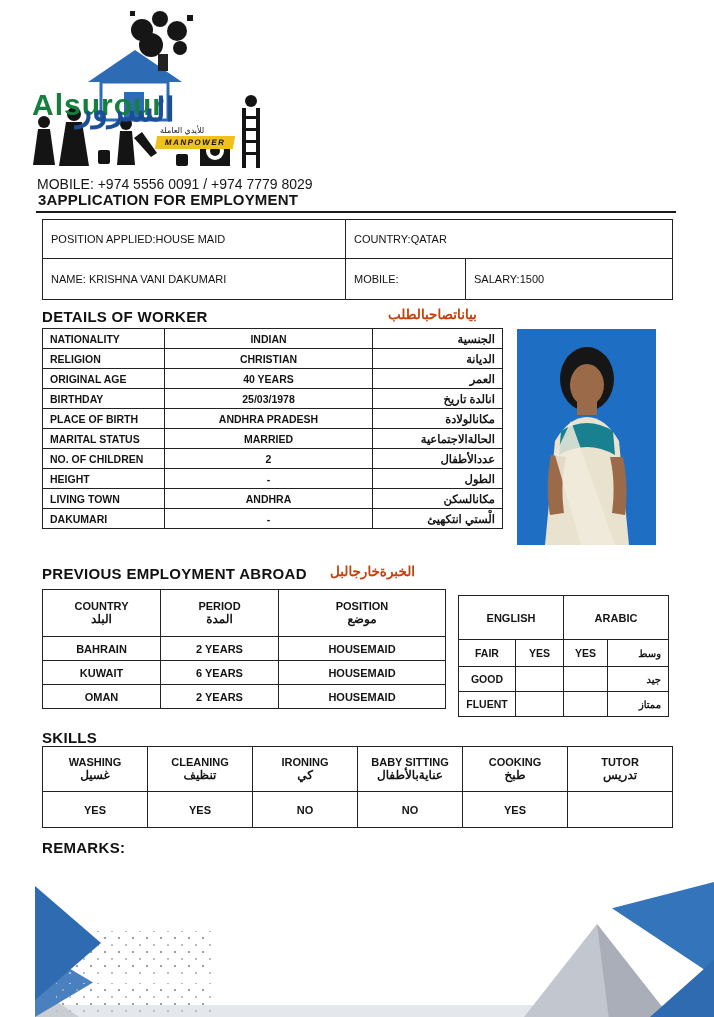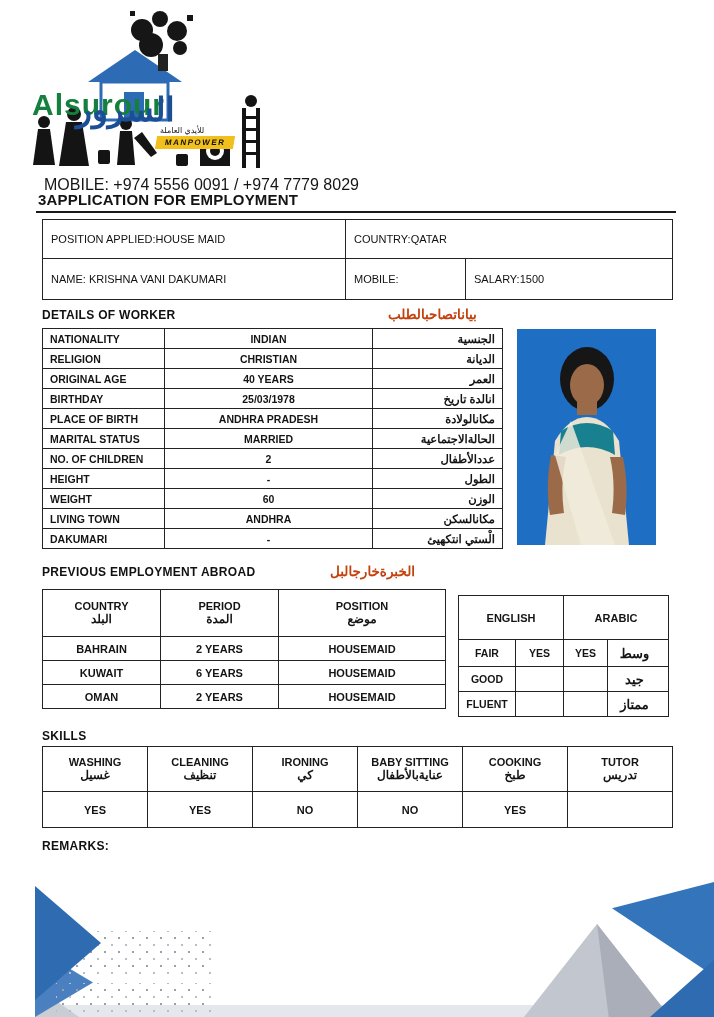--- a/index.html
+++ b/index.html
@@ -11,54 +11,54 @@
   }
   
   .logo { position:absolute; left:30px; top:4px; width:264px; height:172px; }
   .logo svg { position:absolute; left:0; top:0; }
   .brand-en { position:absolute; left:2px; top:84px; font-size:30px; font-weight:700; color:#15803d; letter-spacing:1px; }
   .brand-ar { position:absolute; left:46px; top:86px; font-size:33px; font-weight:700; color:#1c4e95; direction:rtl; }
   .logo-tagline { position:absolute; left:130px; top:122px; font-size:8px; color:#222; direction:rtl; }
   .banner { position:absolute; left:126px; top:132px; background:#f2c01c; color:#111;
     font-size:8px; font-weight:700; letter-spacing:1.5px; padding:2px 9px; transform:skewX(-10deg); }
   
-  .mobile-line { position:absolute; left:44px; top:176px; font-size:16px; color:#161616; }
+  .mobile-line { position:absolute; left:37px; top:176px; font-size:14px; color:#161616; }
   .doc-title { position:absolute; left:38px; top:191px; font-size:15px; font-weight:700; letter-spacing:.2px; }
   .title-rule { position:absolute; left:36px; top:211px; width:640px; height:2px; background:#1a1a1a; }
   
   table { border-collapse:collapse; table-layout:fixed; position:absolute; }
   td { border:1.5px solid #232323; overflow:hidden; }
   
   .app-table { left:42px; top:219px; width:630px; }
   .app-table td { font-size:11px; padding-left:8px; color:#111; vertical-align:middle; }
   .app-table tr.r1 td { height:39px; }
   .app-table tr.r2 td { height:41px; }
   
-  .sec-head { position:absolute; font-size:12px; font-weight:700; letter-spacing:.3px; color:#111; }
+  .sec-head { position:absolute; font-size:15px; font-weight:700; letter-spacing:.3px; color:#111; }
   .sec-head-ar { position:absolute; font-size:13.5px; font-weight:700; direction:rtl; color:#c2410c; }
   .details-table { left:42px; top:328px; width:460px; }
   .details-table td { height:20px; font-size:10.5px; font-weight:700; padding:0 7px; vertical-align:middle; }
   .details-table td.lbl { text-align:left; }
   .details-table td.val { text-align:center; }
   .details-table td.ara { text-align:right; direction:rtl; font-size:11.5px; }
   
   .photo { position:absolute; left:517px; top:329px; width:139px; height:216px; }
   
   .emp-table { left:42px; top:589px; width:403px; }
   .emp-table td { text-align:center; vertical-align:middle; font-weight:700; }
   .emp-table tr.head td { height:47px; font-size:11px; }
   .emp-table tr.data td { height:24px; font-size:11px; }
   .hd-ar { font-size:12px; font-weight:700; direction:rtl; }
   
   .lang-table { left:458px; top:595px; width:210px; }
   .lang-table td { text-align:center; vertical-align:middle; font-weight:700; font-size:10.5px; }
   .lang-table tr.head td { height:44px; font-size:11px; }
   .lang-table tr.r-fair td { height:27px; }
   .lang-table tr.r-good td, .lang-table tr.r-fluent td { height:25px; }
-  .lang-table td.ara { direction:rtl; padding-right:7px; font-size:13px; }
+  .lang-table td.ara { text-align:right; direction:rtl; padding-right:7px; font-size:10px; }
   
   .skills-table { left:42px; top:746px; width:630px; }
   .skills-table td { text-align:center; vertical-align:middle; font-weight:700; }
   .skills-table tr.head td { height:45px; font-size:11px; }
   .skills-table tr.vals td { height:36px; font-size:11px; }
   
   .deco { position:absolute; }
   .strip { left:35px; top:1005px; width:640px; height:12px; background:#e4e7eb; z-index:0; }
   .tri-l1 { left:35px; top:886px; width:66px; height:114px; background:#2e6bb0; clip-path:polygon(0 0,100% 50%,0 100%); z-index:2; }
   .tri-l2 { left:35px; top:948px; width:58px; height:69px; background:#4a80bf; clip-path:polygon(0 0,100% 50%,0 100%); z-index:1; }
@@ -192,25 +192,20 @@
       <td class="lbl">NO. OF CHILDREN</td>
       <td class="val">2</td>
       <td class="ara">عددالأطفال</td>
     </tr>
     <tr>
       <td class="lbl">HEIGHT</td>
       <td class="val">-</td>
       <td class="ara">الطول</td>
     </tr>
     <tr>
-      <td class="lbl">WEIGHT</td>
-      <td class="val">60</td>
-      <td class="ara">الوزن</td>
-    </tr>
-    <tr>
       <td class="lbl">LIVING TOWN</td>
       <td class="val">ANDHRA</td>
       <td class="ara">مكانالسكن</td>
     </tr>
     <tr>
       <td class="lbl">DAKUMARI</td>
       <td class="val">-</td>
       <td class="ara">الْستي انتكهيئ</td>
     </tr>
   </tbody>

